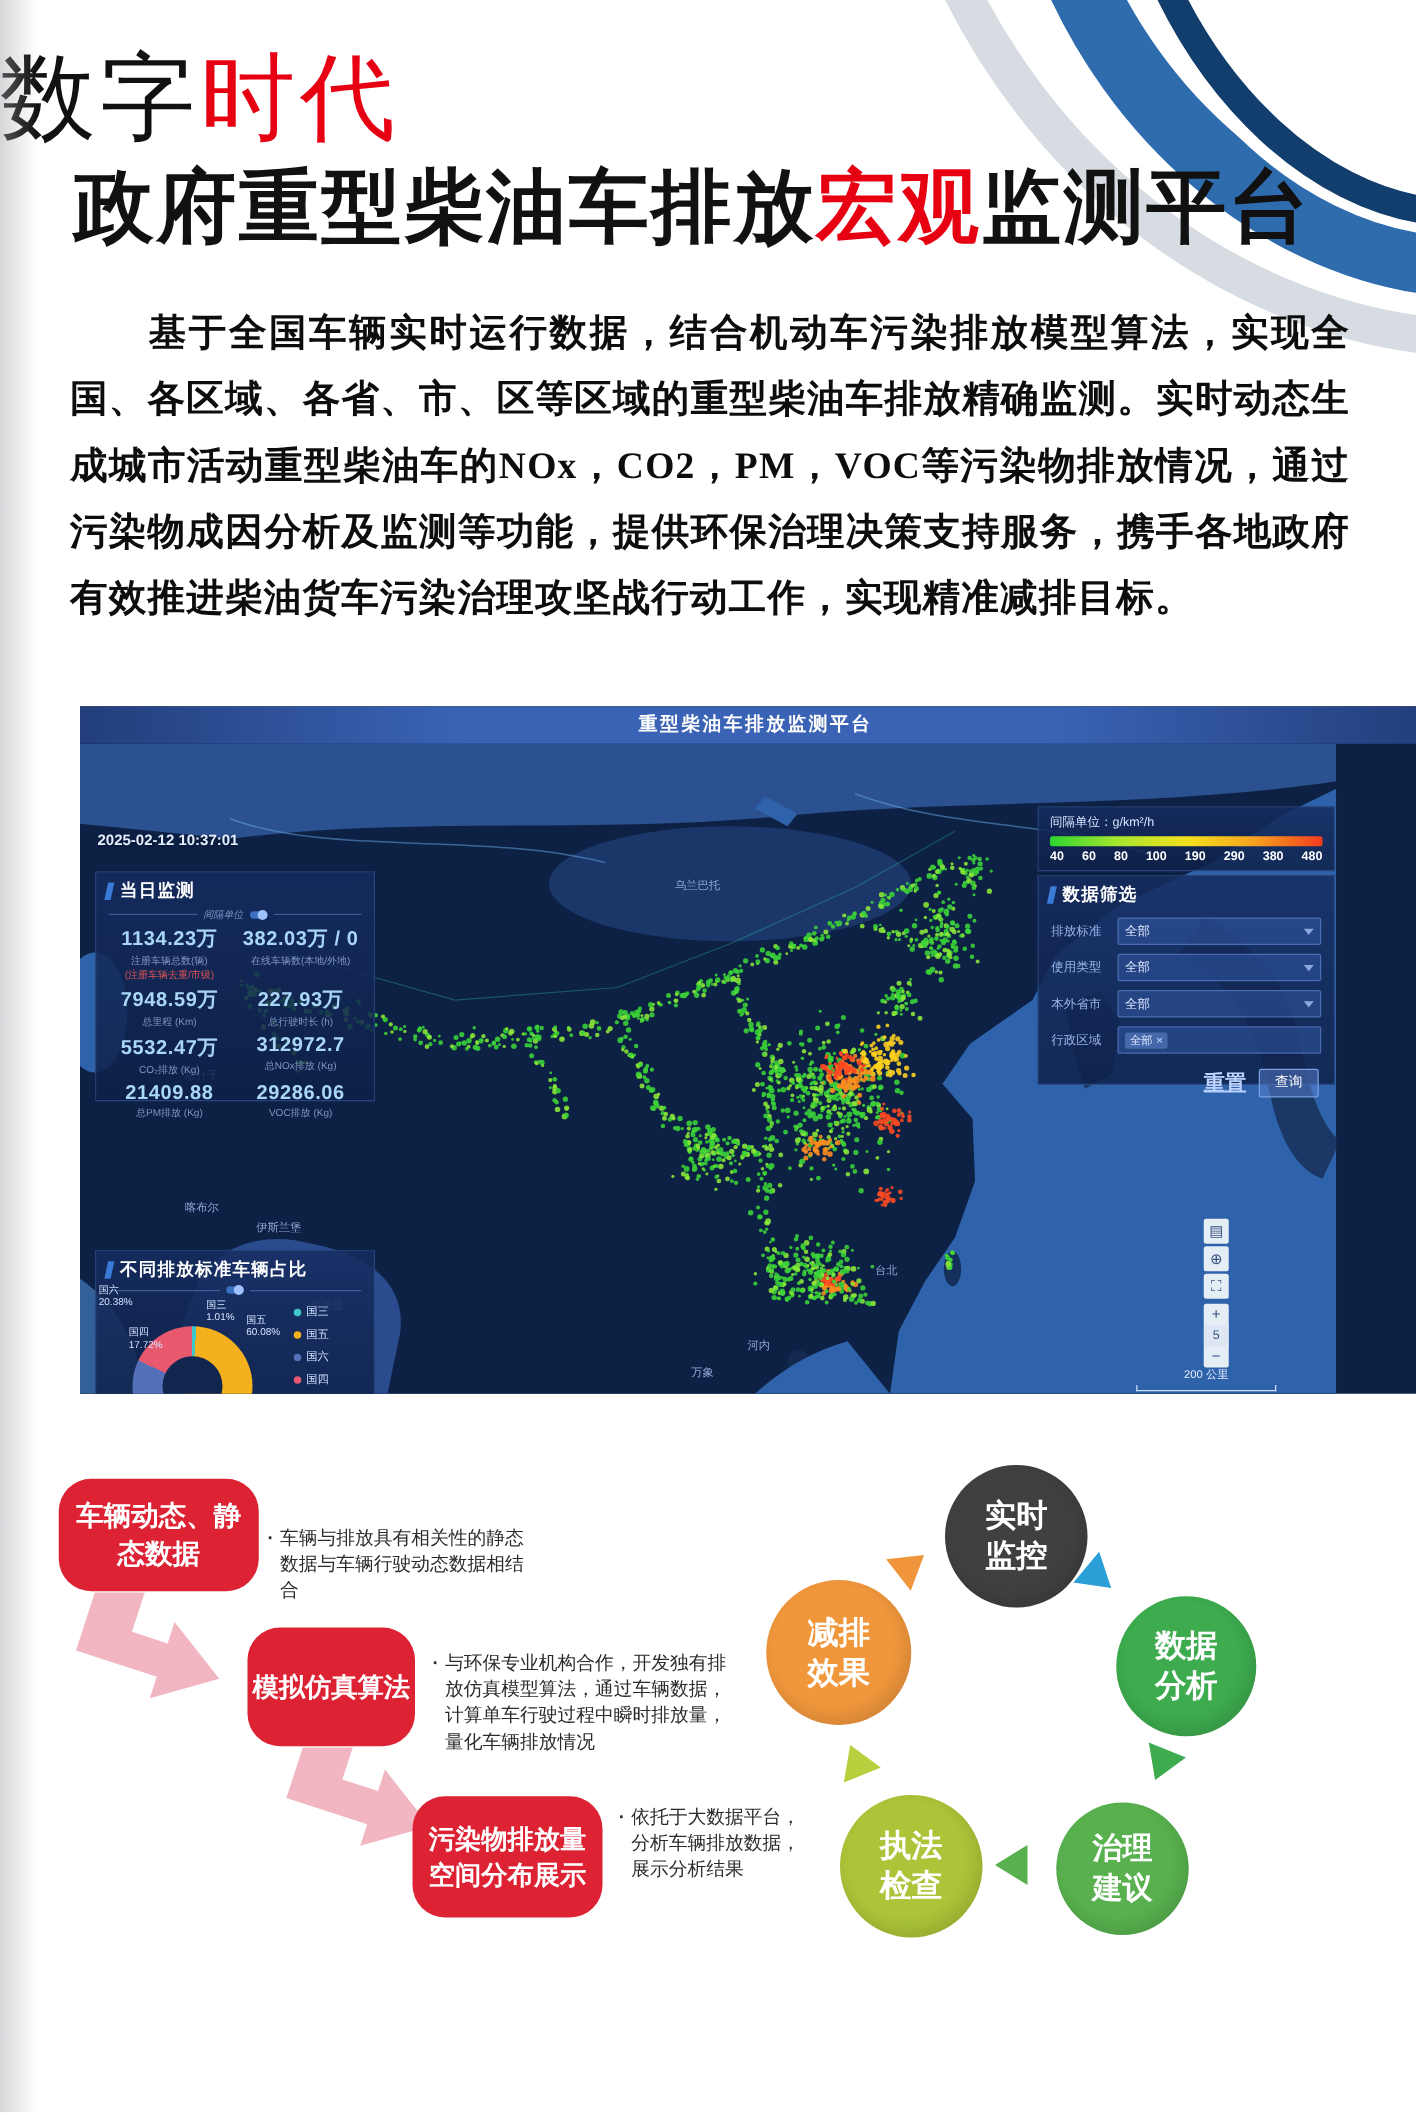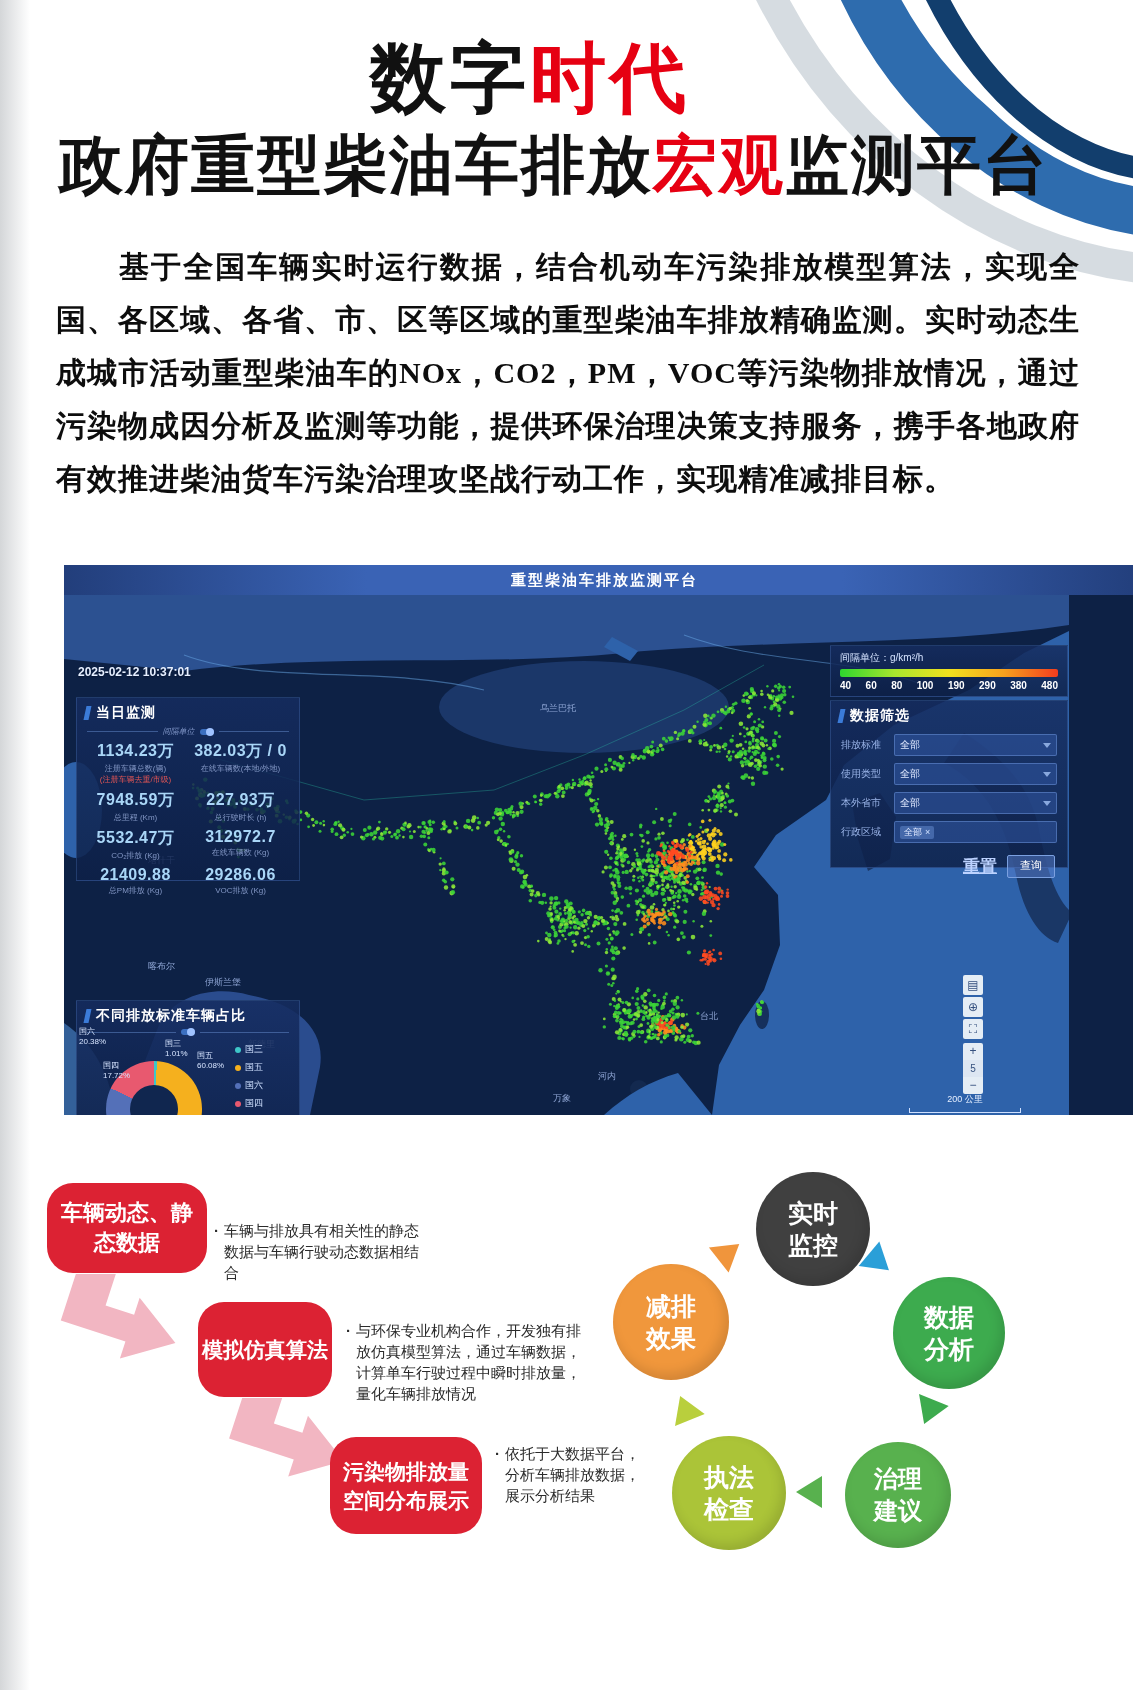--- a/index.html
+++ b/index.html
@@ -2,21 +2,21 @@
 <html style="--accent-red: #e60012; --box-red: #dc2233; --note-red: #e05555;"><head>
 <meta charset="utf-8">
 <style>
   html,body{margin:0;padding:0;background:#fff;}
   .poster{position:relative;width:1133px;height:1690px;background:#fff;overflow:hidden;
           font-family:"Liberation Sans","DejaVu Sans",sans-serif;}
   .poster::before{content:"";position:absolute;left:0;top:0;bottom:0;width:30px;
           background:linear-gradient(to right,rgba(160,165,170,.45),rgba(255,255,255,0));z-index:5;}
   
   .swoosh{position:absolute;right:0;top:0;z-index:1;}
-  .title1{position:absolute;left:0;top:28px;width:1060px;text-align:center;font-weight:700;
+  .title1{position:absolute;left:0;top:28px;width:1060px;font-weight:400;
           font-size:76px;letter-spacing:4px;color:#111;z-index:2;}
   .title2{position:absolute;left:0;top:122px;width:1108px;text-align:center;font-weight:900;
           font-size:64px;letter-spacing:2px;color:#111;z-index:2;white-space:nowrap;}
   .red{color:var(--accent-red,#e60012);}
   .intro{position:absolute;left:56px;top:240px;width:1024px;margin:0;z-index:2;
          font-family:"Liberation Serif","DejaVu Serif",serif;font-weight:700;
          font-size:30px;line-height:53px;letter-spacing:1px;color:#0d0d0d;
          text-align:justify;text-indent:2.1em;}
   
   .dash{position:absolute;left:64px;top:565px;width:1081px;height:550px;background:#0d2145;
@@ -2155,21 +2155,21 @@
         <div class="stat">
             <div class="v">227.93万</div>
             <div class="l">总行驶时长 (h)</div>
           </div>
         <div class="stat">
             <div class="v">5532.47万</div>
             <div class="l">CO₂排放 (Kg)</div>
           </div>
         <div class="stat">
             <div class="v">312972.7</div>
-            <div class="l">在线车辆数 (Kg)</div>
+            <div class="l">总NOx排放 (Kg)</div>
           </div>
         <div class="stat">
             <div class="v">21409.88</div>
             <div class="l">总PM排放 (Kg)</div>
           </div>
         <div class="stat">
             <div class="v">29286.06</div>
             <div class="l">VOC排放 (Kg)</div>
           </div>
       </div>

